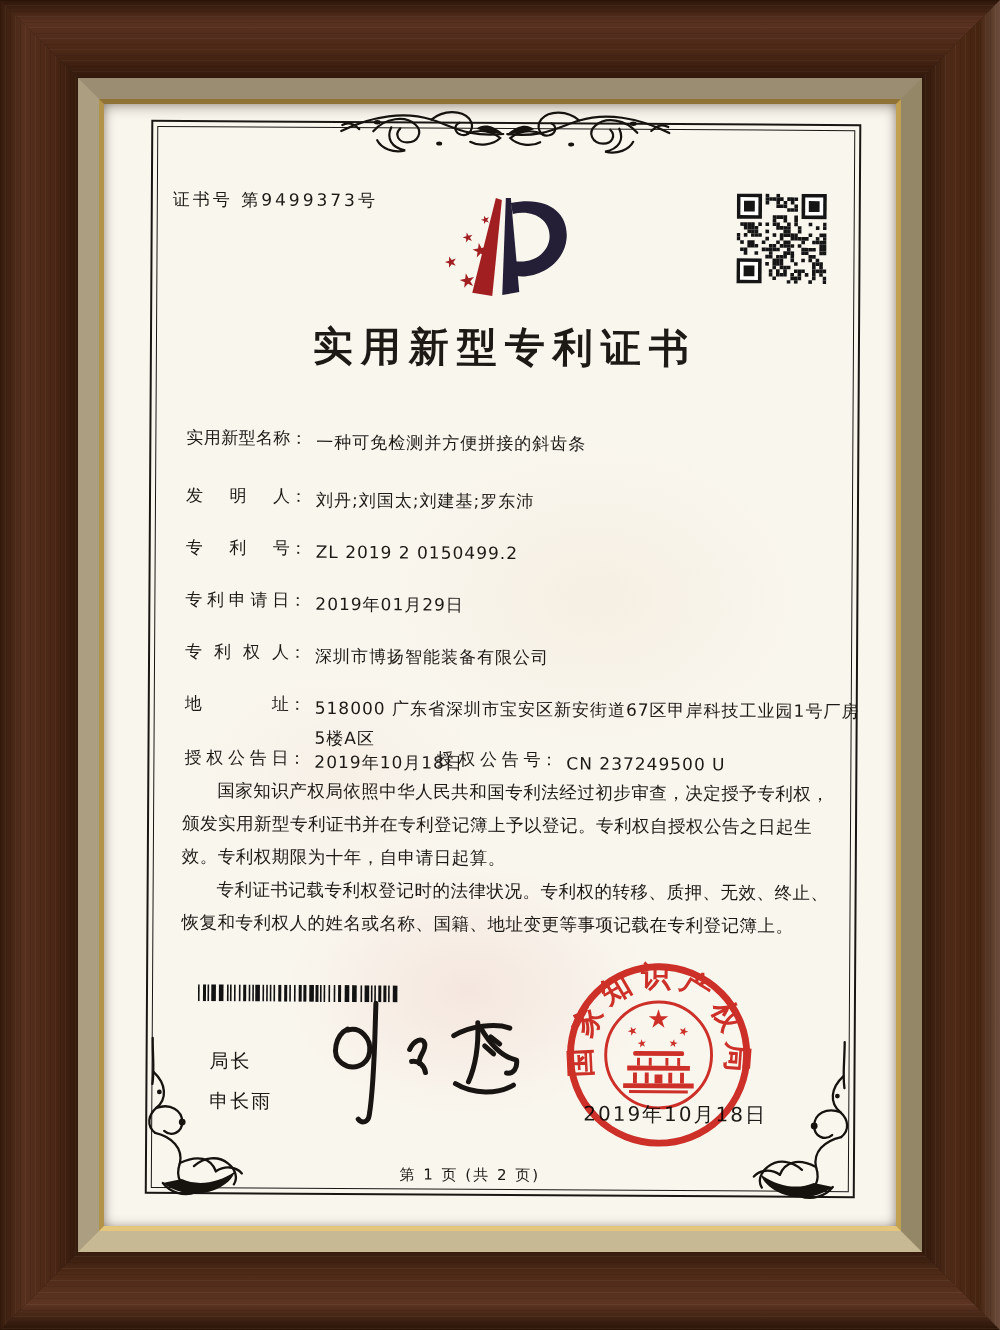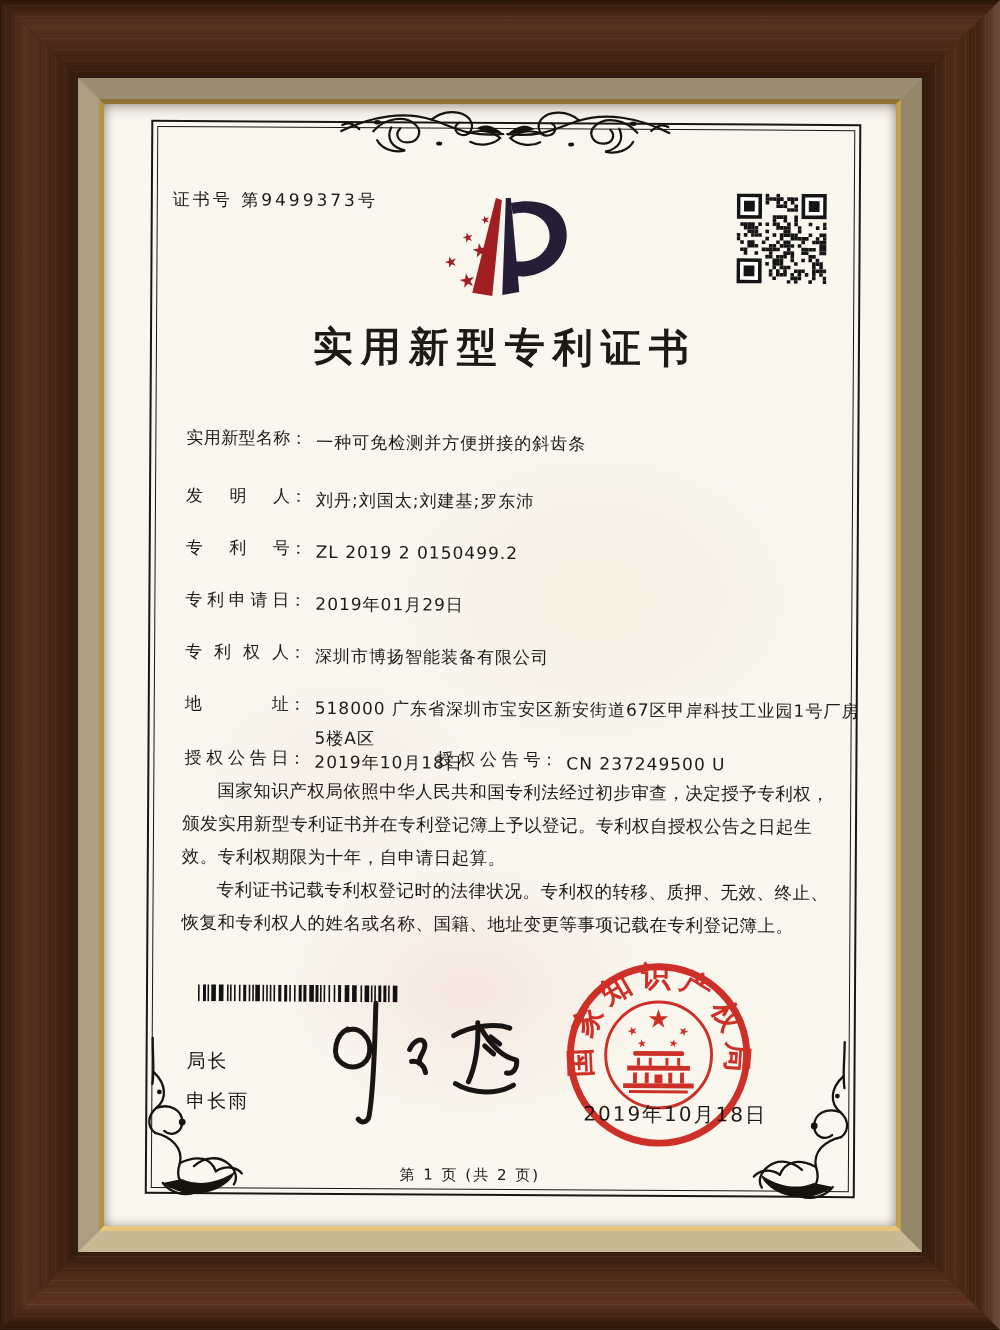--- a/index.html
+++ b/index.html
@@ -69,21 +69,21 @@
   .colon{flex:none;margin-right:9px;}
   .fvalue{letter-spacing:1px;line-height:30px;}
   .fvalue.wide{display:inline-block;width:548px;}
   .pair2{position:absolute;left:252px;top:0;display:flex;}
 
   .paras{position:absolute;left:183px;top:776px;width:662px;font-size:17.5px;
     line-height:33px;letter-spacing:.5px;}
   .paras p{margin:0;text-indent:2em;}
 
   .barcode{position:absolute;left:200px;top:986px;width:207px;height:17px;}
-  .officer{position:absolute;left:189px;top:1042px;font-size:19px;line-height:40px;letter-spacing:2px;}
+  .officer{position:absolute;left:212px;top:1042px;font-size:19px;line-height:40px;letter-spacing:2px;}
   .signature{position:absolute;left:300px;top:998px;}
 
   .seal{position:absolute;left:563px;top:956px;width:196px;height:196px;z-index:8;
     mix-blend-mode:multiply;opacity:.95;}
   .seal-date{position:absolute;left:586px;top:1100px;font-size:20px;letter-spacing:2px;z-index:7;}
 
   .footer{position:absolute;left:120px;top:1166px;width:706px;text-align:center;
     font-size:15px;letter-spacing:2px;}
 </style>
 </head>

